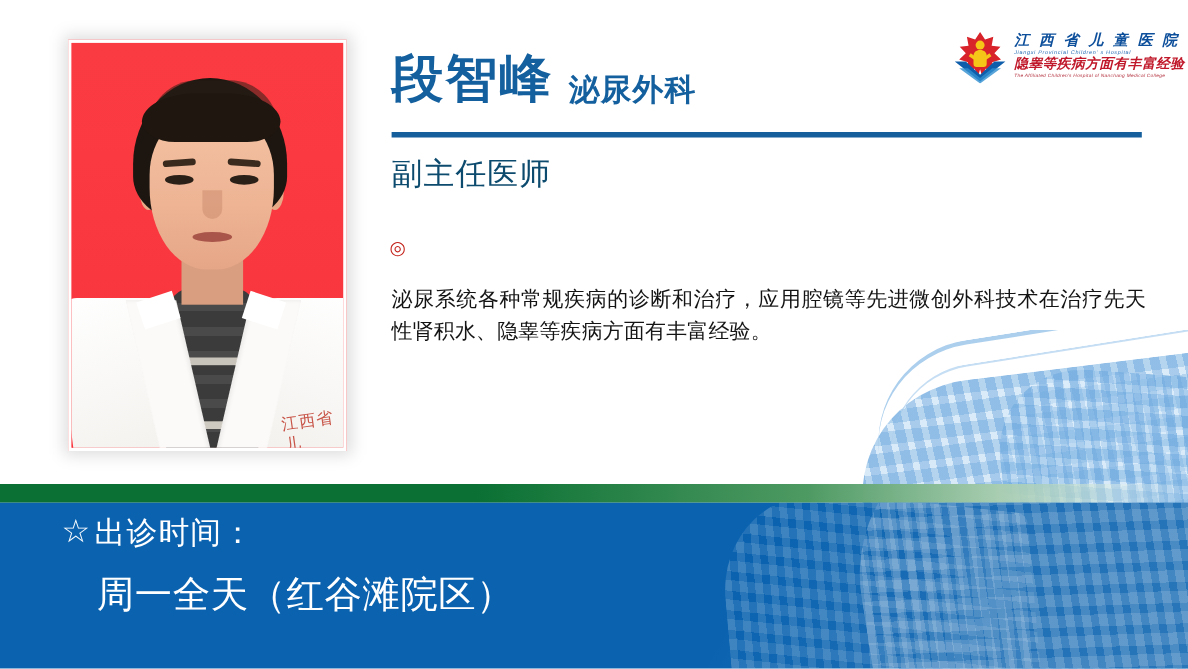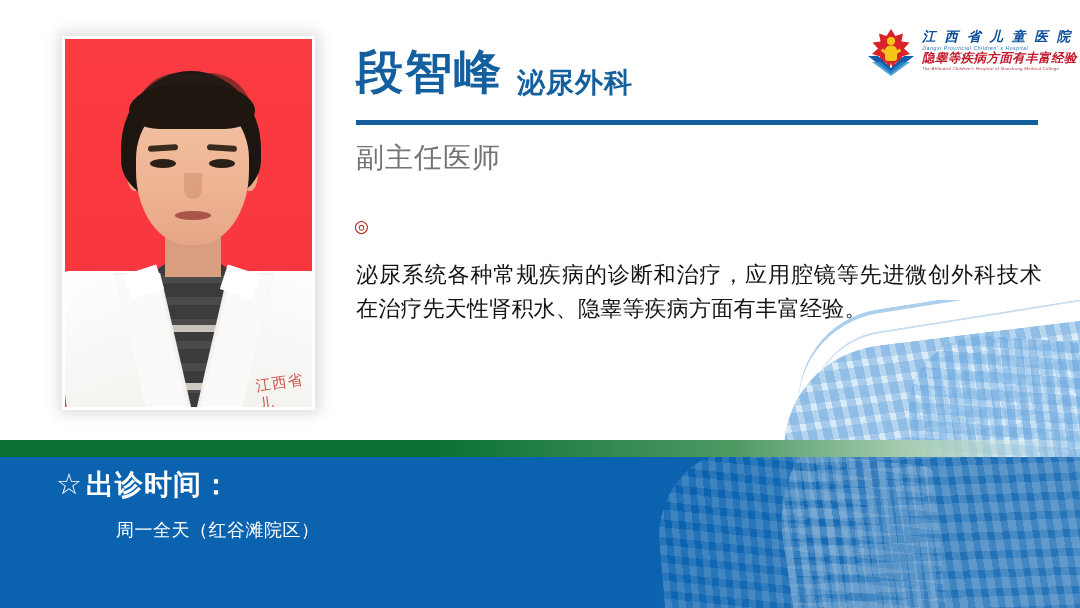--- a/index.html
+++ b/index.html
@@ -436,21 +436,21 @@
     top: 120px;
     width: 682px;
     height: 5px;
     background: #145f9c;
   }
   .doc-title {
     position: absolute;
     left: 356px;
     top: 139px;
     font-size: 28px;
-    color: #737373;
+    color: #0c4a6e;
     letter-spacing: 1px;
   }
   .skill-label {
     position: absolute;
     left: 354px;
     top: 216px;
     font-size: 26px;
     font-weight: bold;
     color: #c32019;
     letter-spacing: 0.5px;
@@ -461,21 +461,21 @@
   .skill-mark {
     font-size: 17px;
     color: #c32019;
     font-weight: normal;
   }
   .skill-body {
     position: absolute;
     left: 356px;
     top: 258px;
     width: 686px;
-    font-size: 22px;
+    font-size: 19px;
     color: #141414;
     line-height: 1.55;
     letter-spacing: 0.2px;
     text-align: justify;
   }
 
   
   .sched-head {
     position: absolute;
     left: 56px;
@@ -485,33 +485,32 @@
     gap: 4px;
     color: #ffffff;
   }
   .sched-star {
     font-size: 29px;
     line-height: 1;
     color: #ffffff;
   }
   .sched-head-text {
     font-size: 28px;
-    font-weight: bold;
+    font-weight: normal;
     color: #ffffff;
     letter-spacing: 1px;
     line-height: 1;
   }
   .sched-line {
     position: absolute;
     left: 88px;
     top: 518px;
-    font-size: 18px;
+    font-size: 34px;
     color: #ffffff;
     letter-spacing: 0.5px;
-    margin-left: 28px;
   }
 </style>
 </head>
 <body>
 
 <div class="card">
 
   <div class="building-wrap">
     <div class="bldg-body"></div>
     <div class="bldg-body2"></div>

